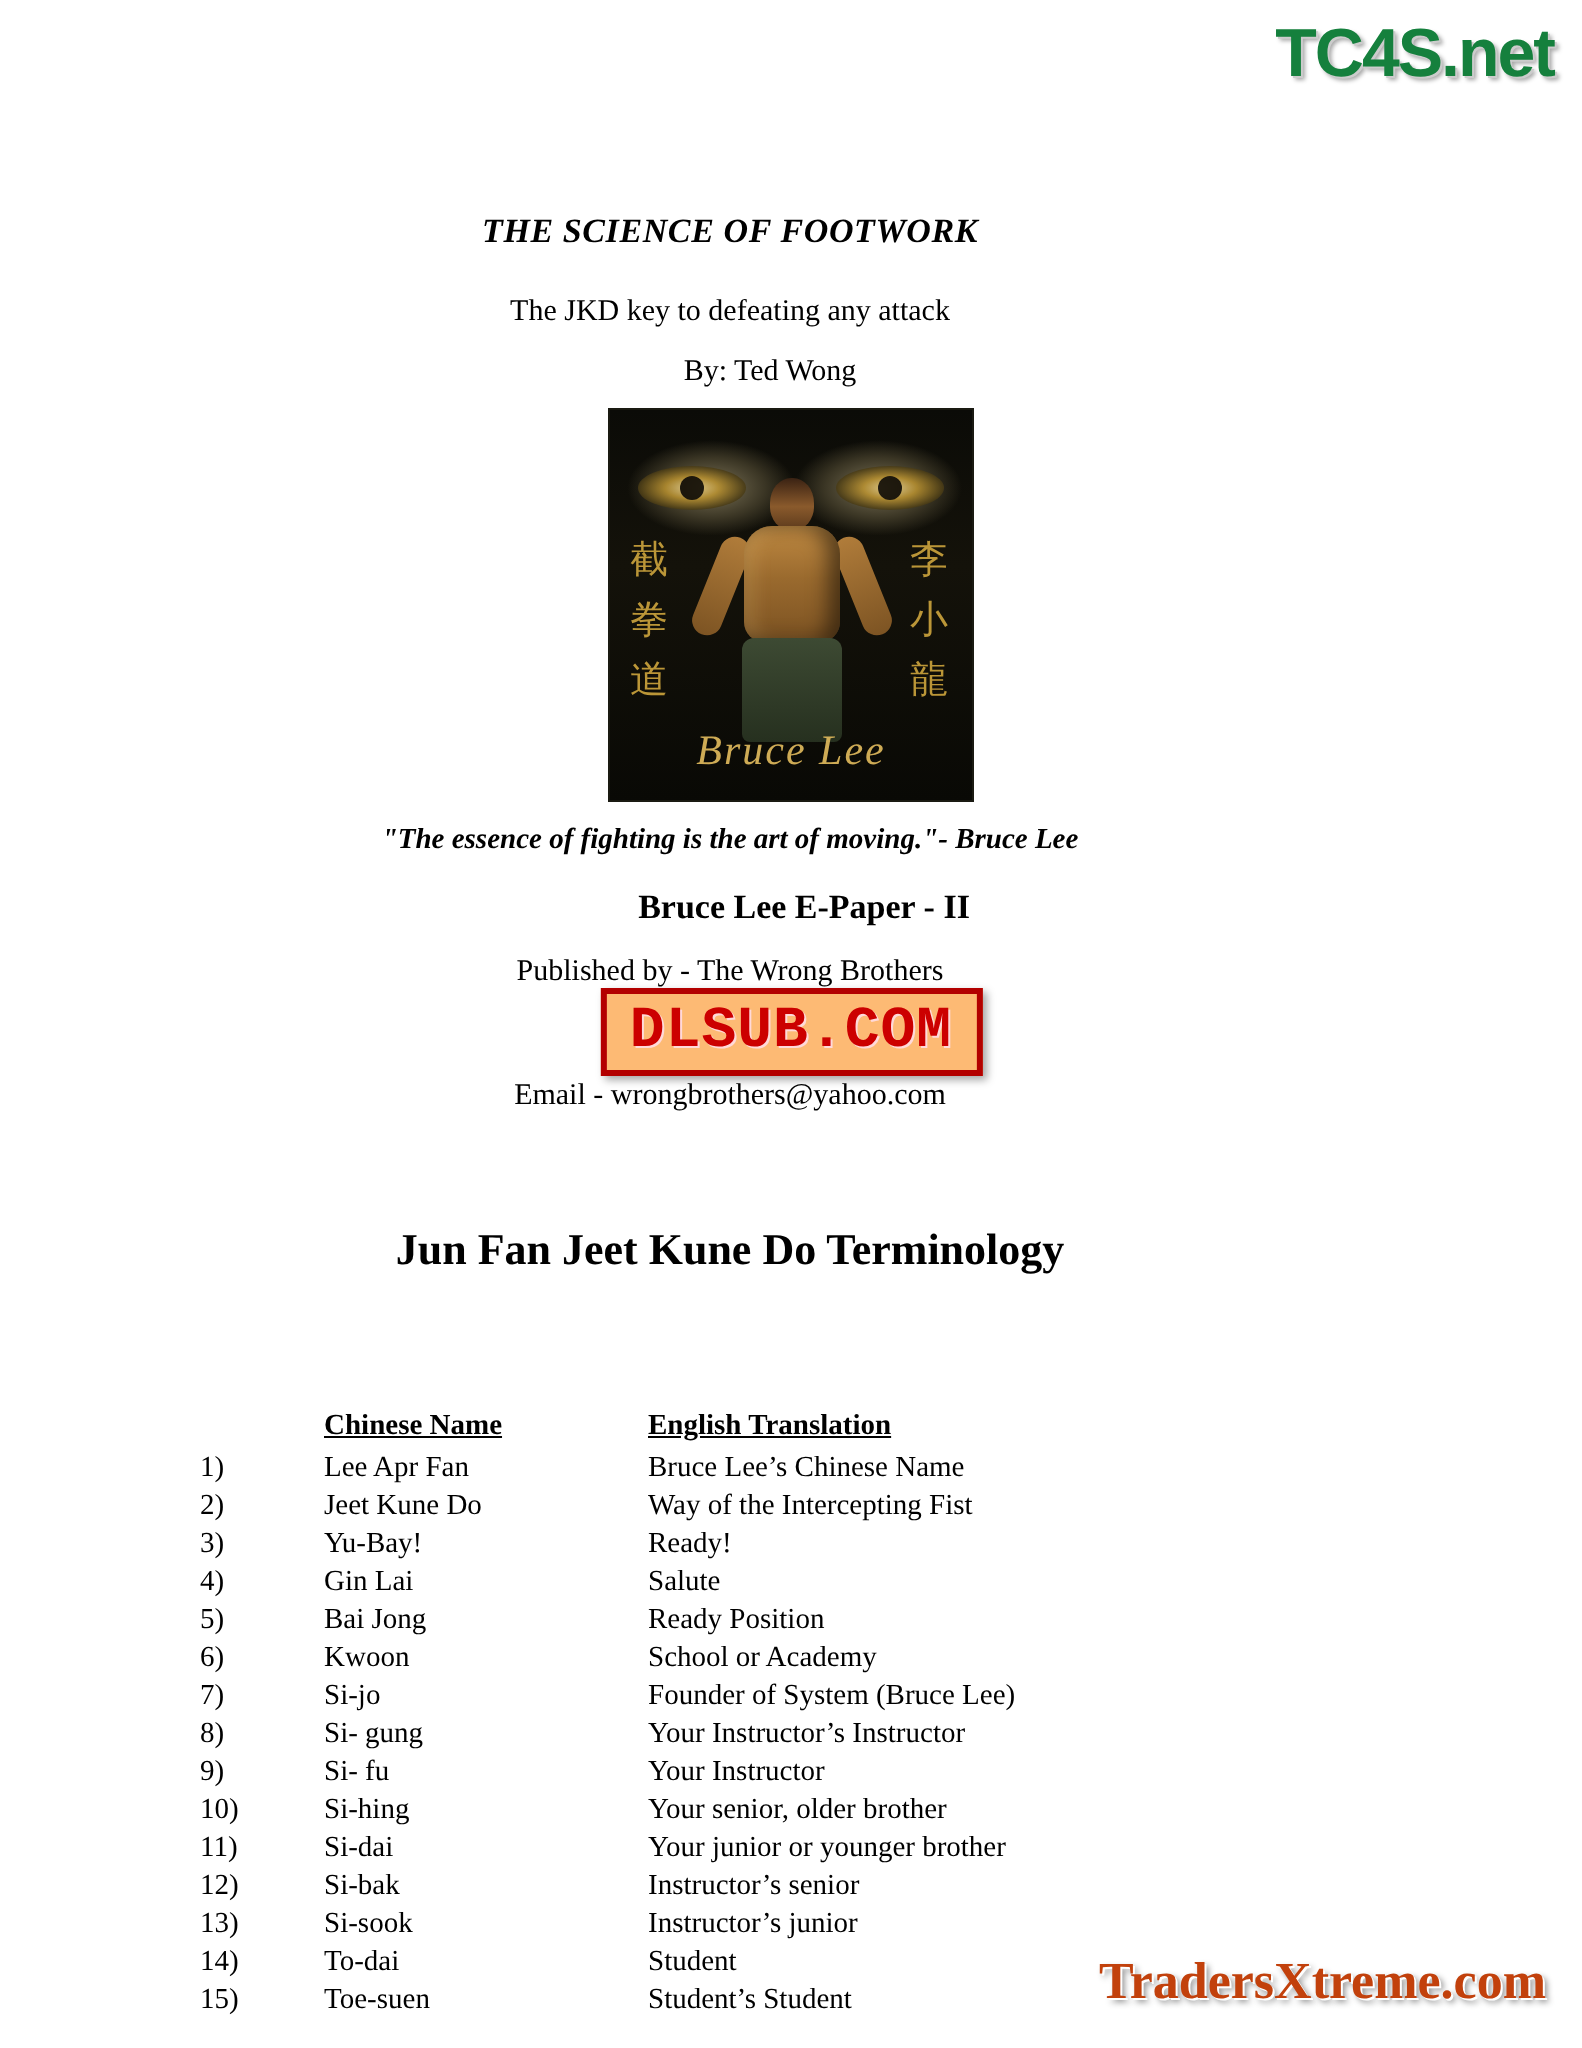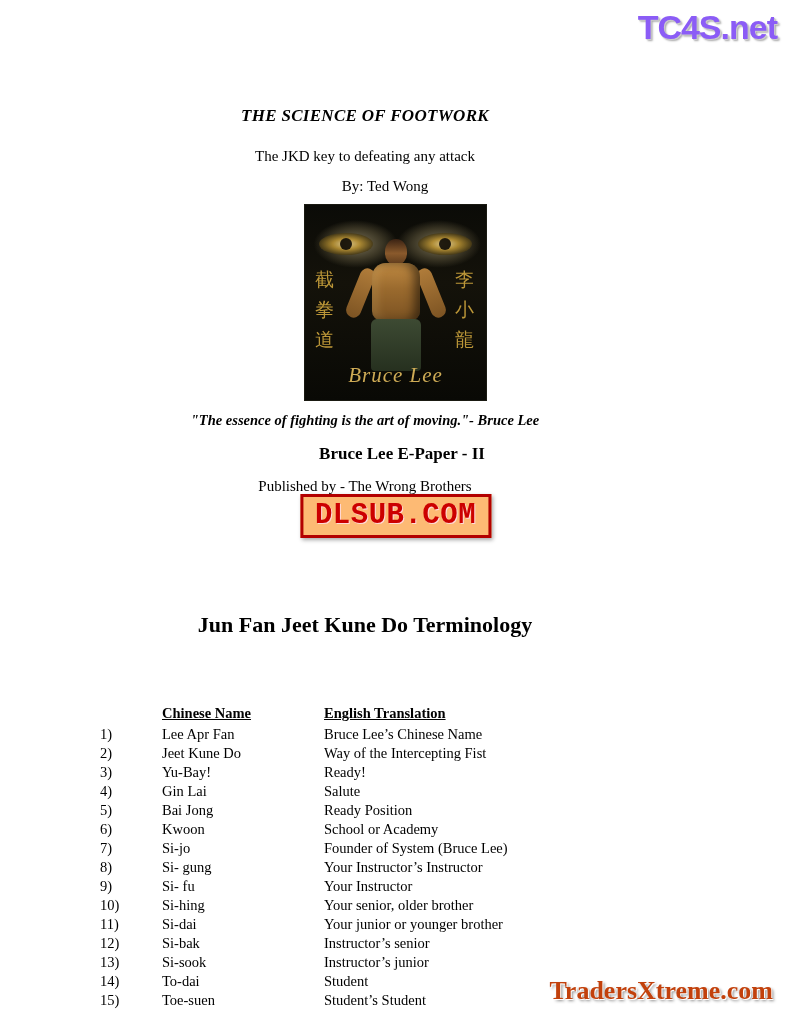--- a/index.html
+++ b/index.html
@@ -18,21 +18,21 @@
 
   
   .wm-top {
     position: absolute;
     top: 8px;
     right: 14px;
     font-family: "Liberation Sans", sans-serif;
     font-weight: bold;
     font-size: 34px;
     letter-spacing: -1px;
-    color: #8b5cf6;
+    color: #15803d;
     text-shadow: 1px 1px 0 #cccccc, 2px 2px 2px rgba(0,0,0,0.35);
   }
   .wm-bottom {
     position: absolute;
     bottom: 18px;
     right: 18px;
     font-family: "Liberation Serif", serif;
     font-weight: bold;
     font-size: 26px;
     color: #c2410c;
@@ -282,20 +282,21 @@
 
     <div class="sig">Bruce Lee</div>
   </div>
 
   <div class="centerwrap quote">"The essence of fighting is the art of moving."- Bruce Lee</div>
   <div class="centerwrap epaper">Bruce Lee E-Paper - II</div>
   <div class="centerwrap published">Published by - The Wrong Brothers</div>
 
   <div class="dlsub">DLSUB.COM</div>
 
+  <div class="centerwrap email">Email - wrongbrothers@yahoo.com</div>
 
   <div class="centerwrap section-title">Jun Fan Jeet Kune Do Terminology</div>
 
   <table class="term-table">
     <thead>
       <tr>
         <th class="col-num"></th>
         <th class="col-cn">Chinese Name</th>
         <th class="col-en">English Translation</th>
       </tr>

